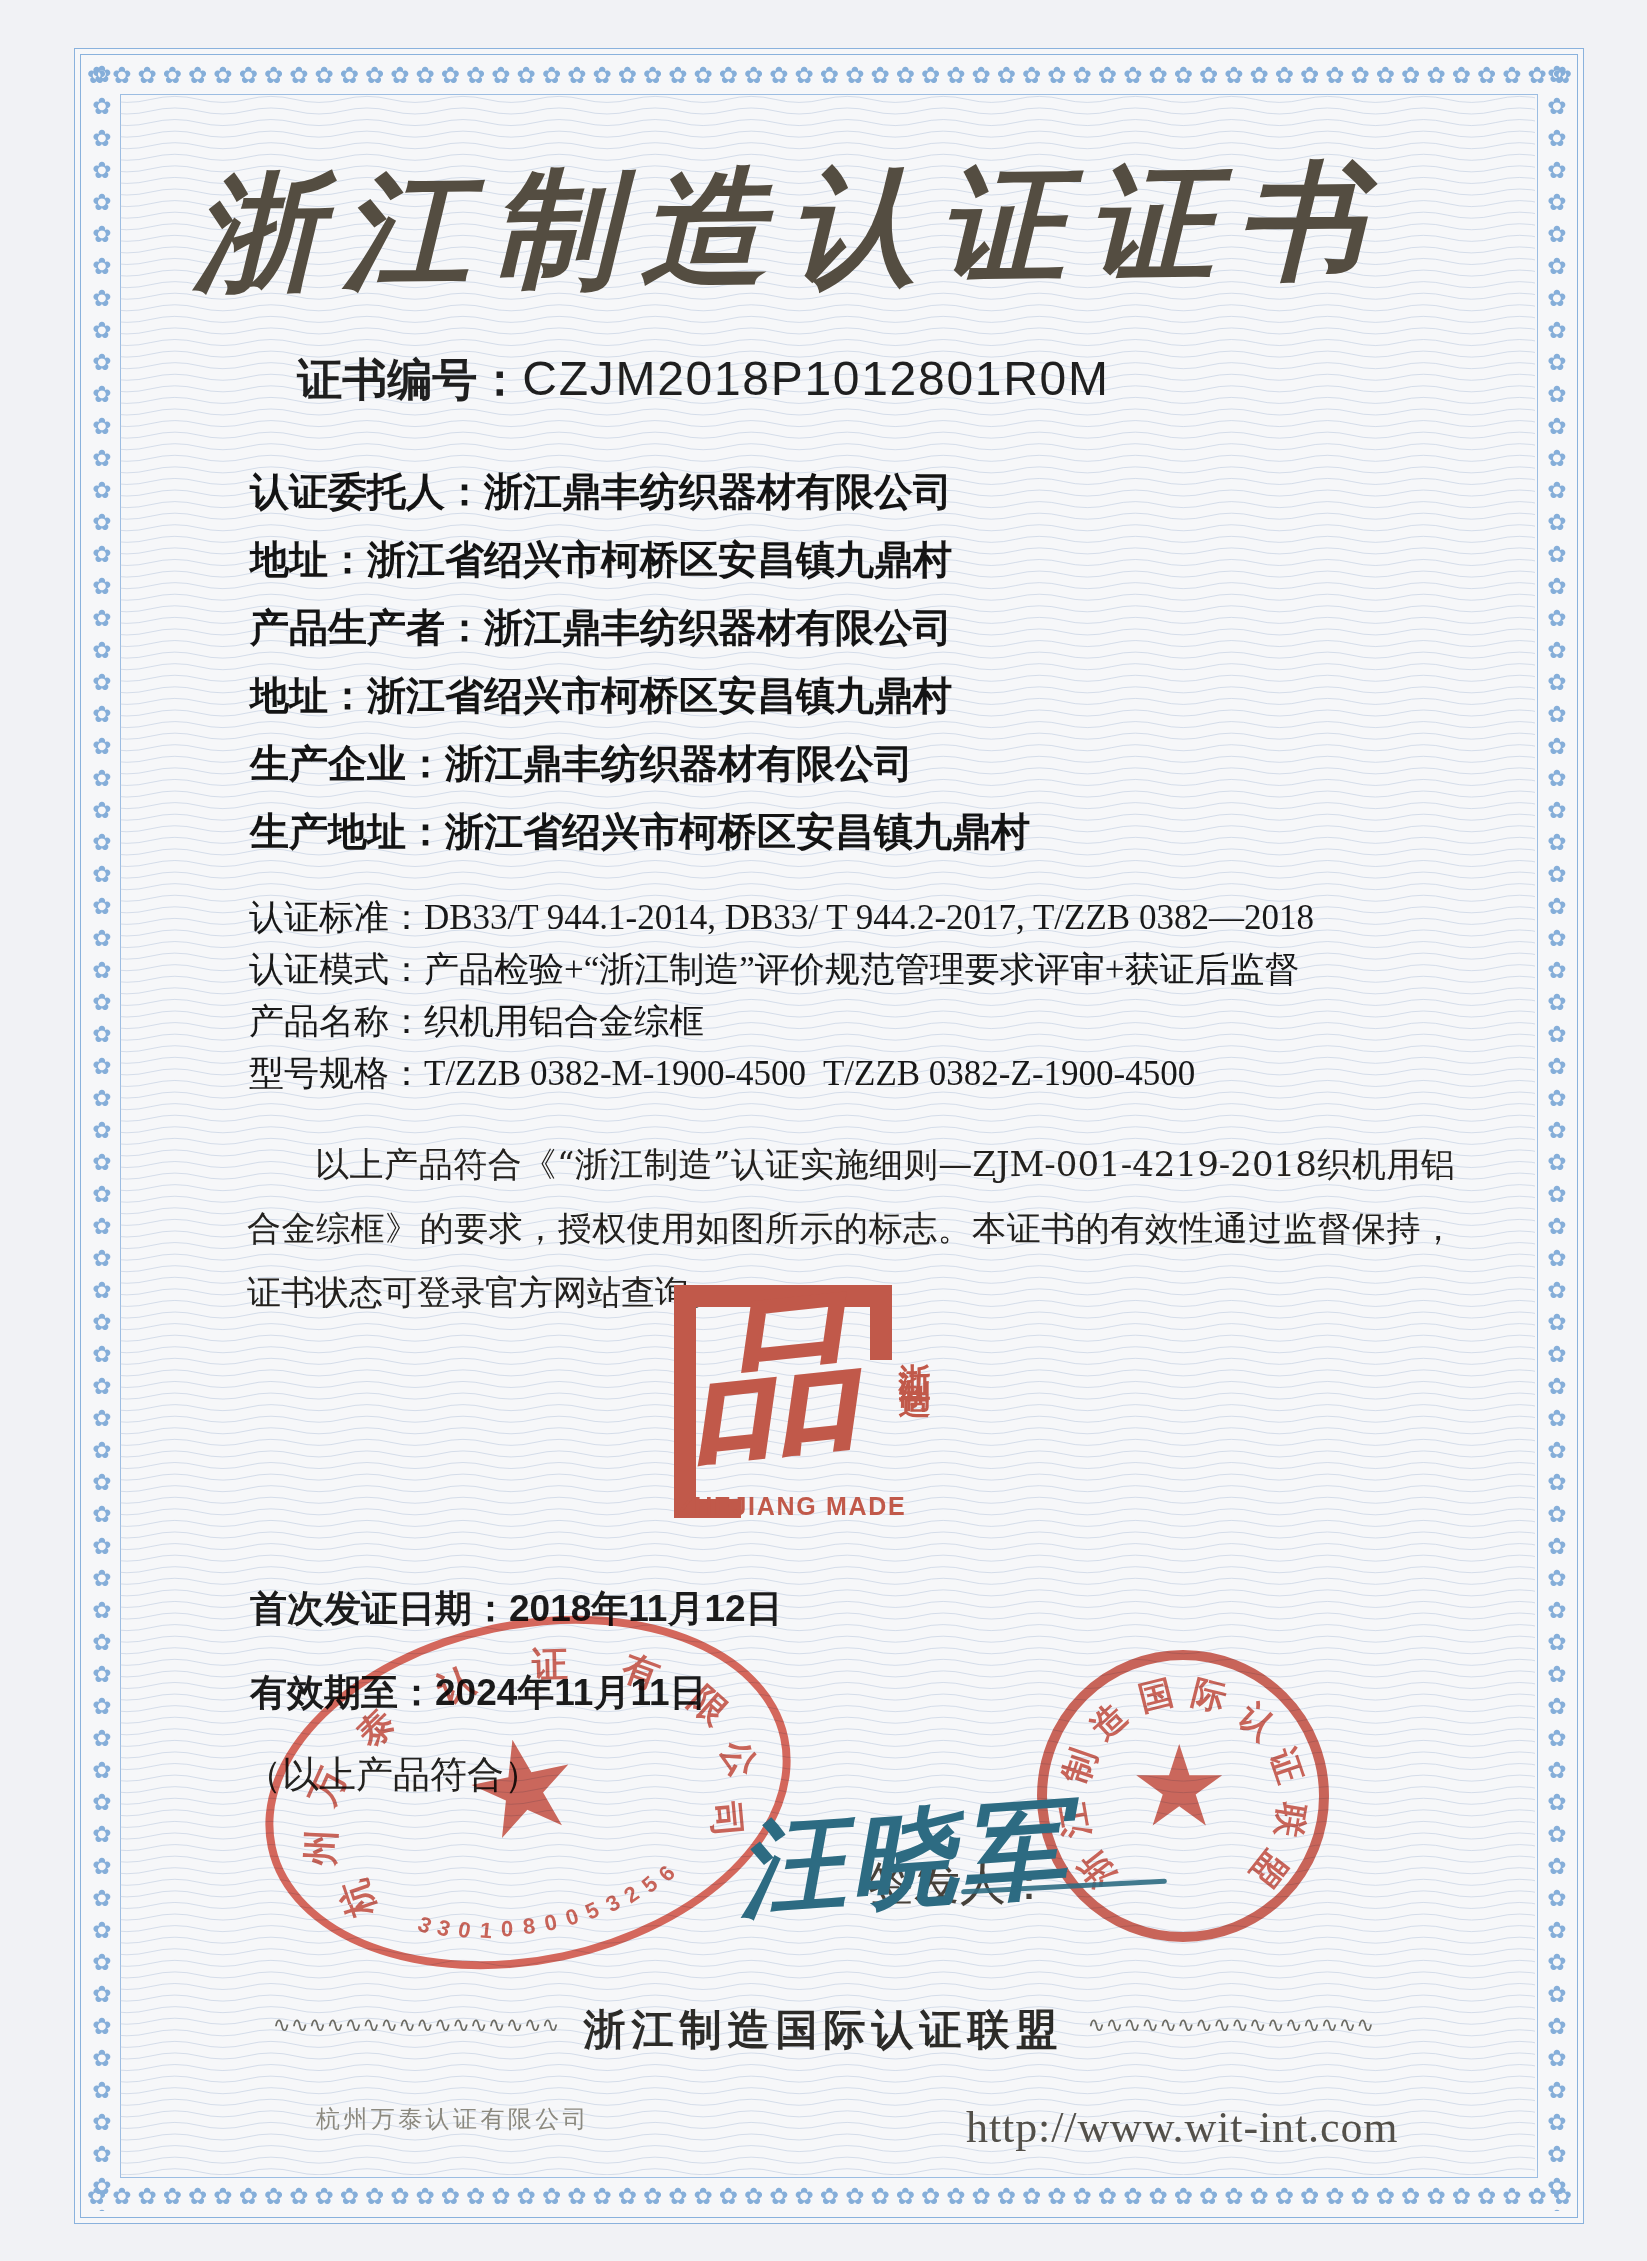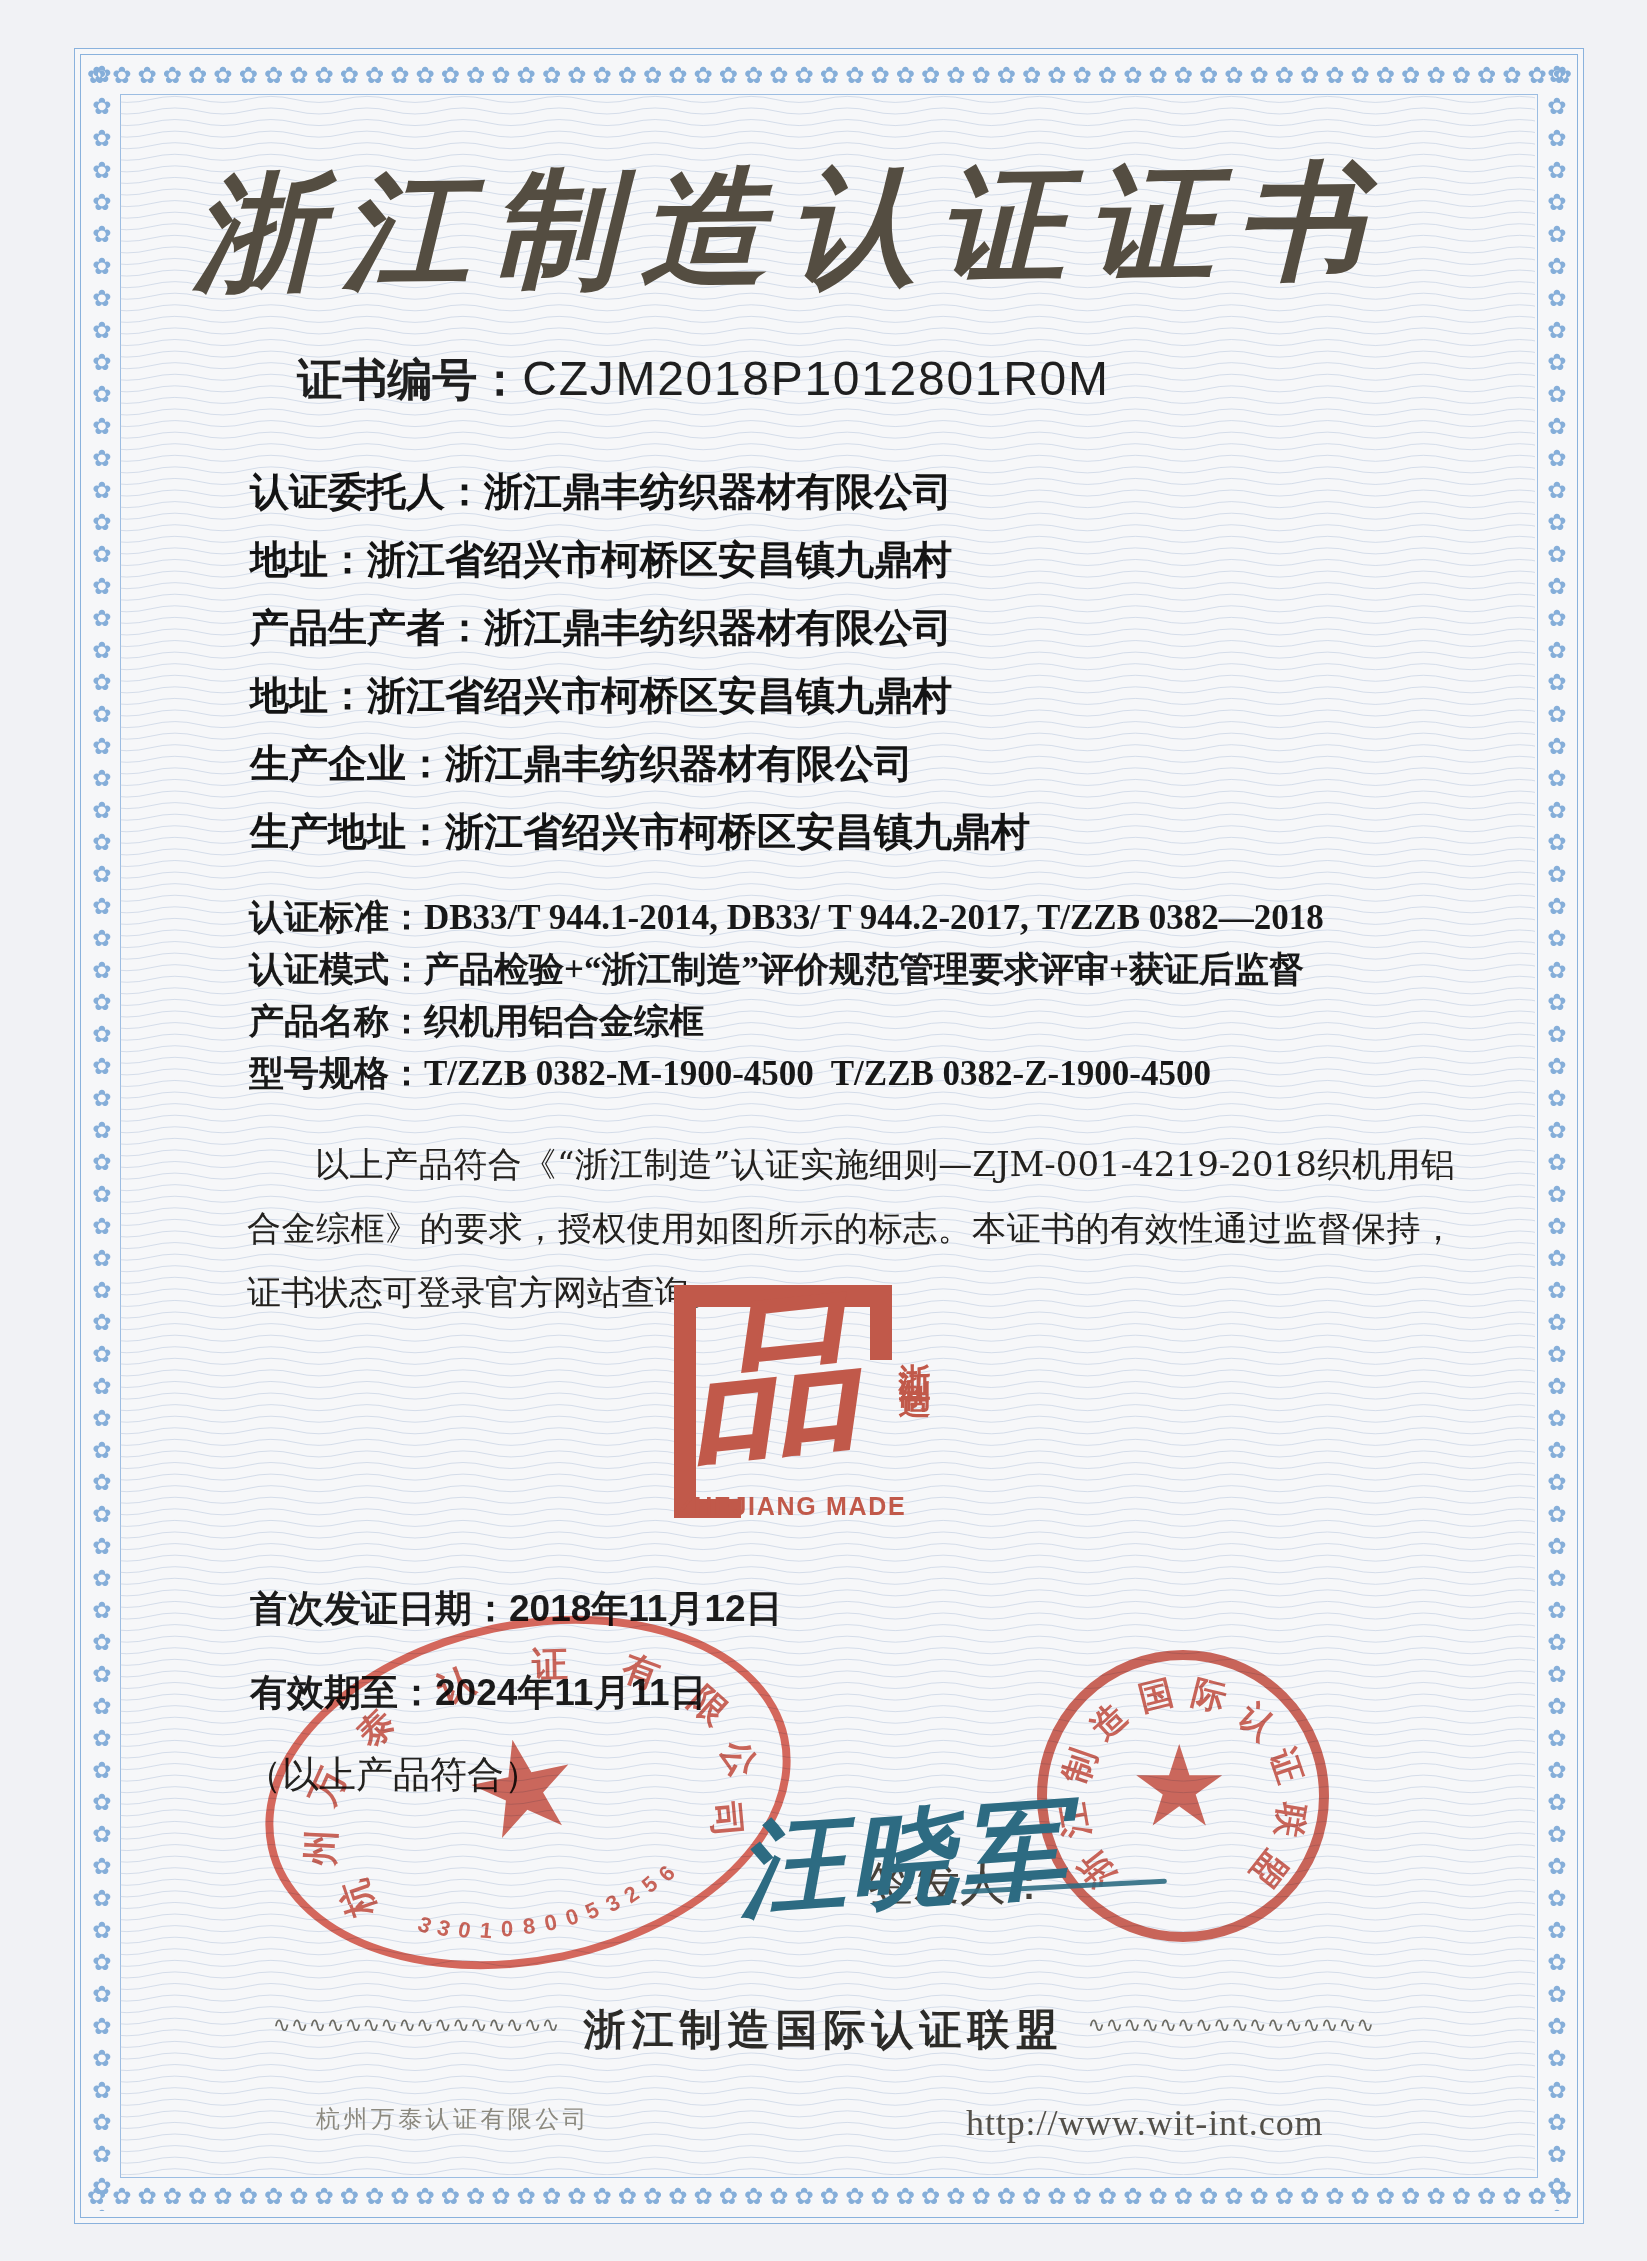--- a/index.html
+++ b/index.html
@@ -21,21 +21,21 @@
   .content *{box-sizing:border-box;}
   .title{position:absolute;left:34px;top:144px;width:1510px;text-align:center;z-index:2;
          font-family:"DejaVu Serif","Liberation Serif",serif;font-style:italic;font-weight:700;
          font-size:127px;letter-spacing:22px;color:#544d41;transform:rotate(-0.6deg);}
   .certno{position:absolute;left:0;top:350px;width:1407px;text-align:center;z-index:2;color:#1f1f1f;}
   .certno .lbl{font-size:45px;font-weight:700;}
   .certno .val{font-size:48px;font-weight:400;letter-spacing:1.7px;font-family:"Liberation Sans",sans-serif;}
   .holder{position:absolute;left:250px;top:458px;z-index:2;}
   .holder .row{height:68px;line-height:68px;font-size:39px;font-weight:700;color:#141414;white-space:nowrap;}
   .spec{position:absolute;left:249px;top:892px;z-index:2;font-family:"Liberation Serif","DejaVu Serif",serif;}
-  .spec .row{height:52px;line-height:52px;font-size:35px;font-weight:700;color:#181818;white-space:nowrap;}
+  .spec .row{height:52px;line-height:52px;font-size:35px;font-weight:400;color:#181818;white-space:nowrap;}
   .spec .row .v{white-space:pre-wrap;}
   .statement{position:absolute;left:247px;top:1132px;width:1208px;z-index:2;
              font-family:"DejaVu Serif","Liberation Serif",serif;font-size:34px;line-height:64px;
              color:#23211e;text-align:justify;text-indent:2em;}
   
   .logo{position:absolute;left:674px;top:1285px;width:218px;height:233px;z-index:2;color:#c1594a;}
   .logo .frame-l{position:absolute;left:0;top:0;width:22px;height:233px;background:#c1594a;}
   .logo .frame-t{position:absolute;left:0;top:0;width:218px;height:22px;background:#c1594a;}
   .logo .frame-rstub{position:absolute;right:0;top:0;width:22px;height:75px;background:#c1594a;}
   .logo .frame-bstub{position:absolute;left:0;bottom:0;width:67px;height:19px;background:#c1594a;}
@@ -64,21 +64,21 @@
   .alliance-stamp{left:1037px;top:1650px;width:292px;height:292px;}
   .alliance-stamp .oval{position:absolute;inset:0;border:10.3px solid #cb5649;border-radius:50%;}
   .alliance-stamp .star{left:92px;top:81px;font-size:112px;}
   
   .alliance-line{position:absolute;left:0;top:2002px;width:1647px;text-align:center;z-index:2;
                  font-size:42px;font-weight:700;color:#2c2b28;letter-spacing:6px;white-space:nowrap;}
   .flourish{display:inline-block;font-size:21.4px;font-weight:400;color:#6b6a62;letter-spacing:0;
             vertical-align:12px;margin:0 24px;}
   .footer-issuer{position:absolute;left:316px;top:2103px;z-index:2;font-size:24px;color:#8b897f;
                  font-family:"Liberation Serif",serif;letter-spacing:3.4px;}
-  .footer-url{position:absolute;left:966px;top:2102px;z-index:2;font-size:36px;color:#53504a;
+  .footer-url{position:absolute;left:966px;top:2102px;z-index:2;font-size:44px;color:#53504a;
               font-family:"Liberation Serif",serif;letter-spacing:0.9px;}
 </style>
 </head>
 <body>
 
 <div class="page">
 
   <div class="cert-frame">
     <div class="rule-outer"></div>
     <div class="orn orn-top">✿✿✿✿✿✿✿✿✿✿✿✿✿✿✿✿✿✿✿✿✿✿✿✿✿✿✿✿✿✿✿✿✿✿✿✿✿✿✿✿✿✿✿✿✿✿✿✿✿✿✿✿✿✿✿✿✿✿✿✿✿✿✿✿✿✿✿✿✿✿✿✿✿✿✿✿✿✿✿✿✿✿✿✿✿✿✿✿✿✿✿✿✿✿✿✿✿✿✿✿✿✿✿✿✿✿✿✿✿✿</div>

